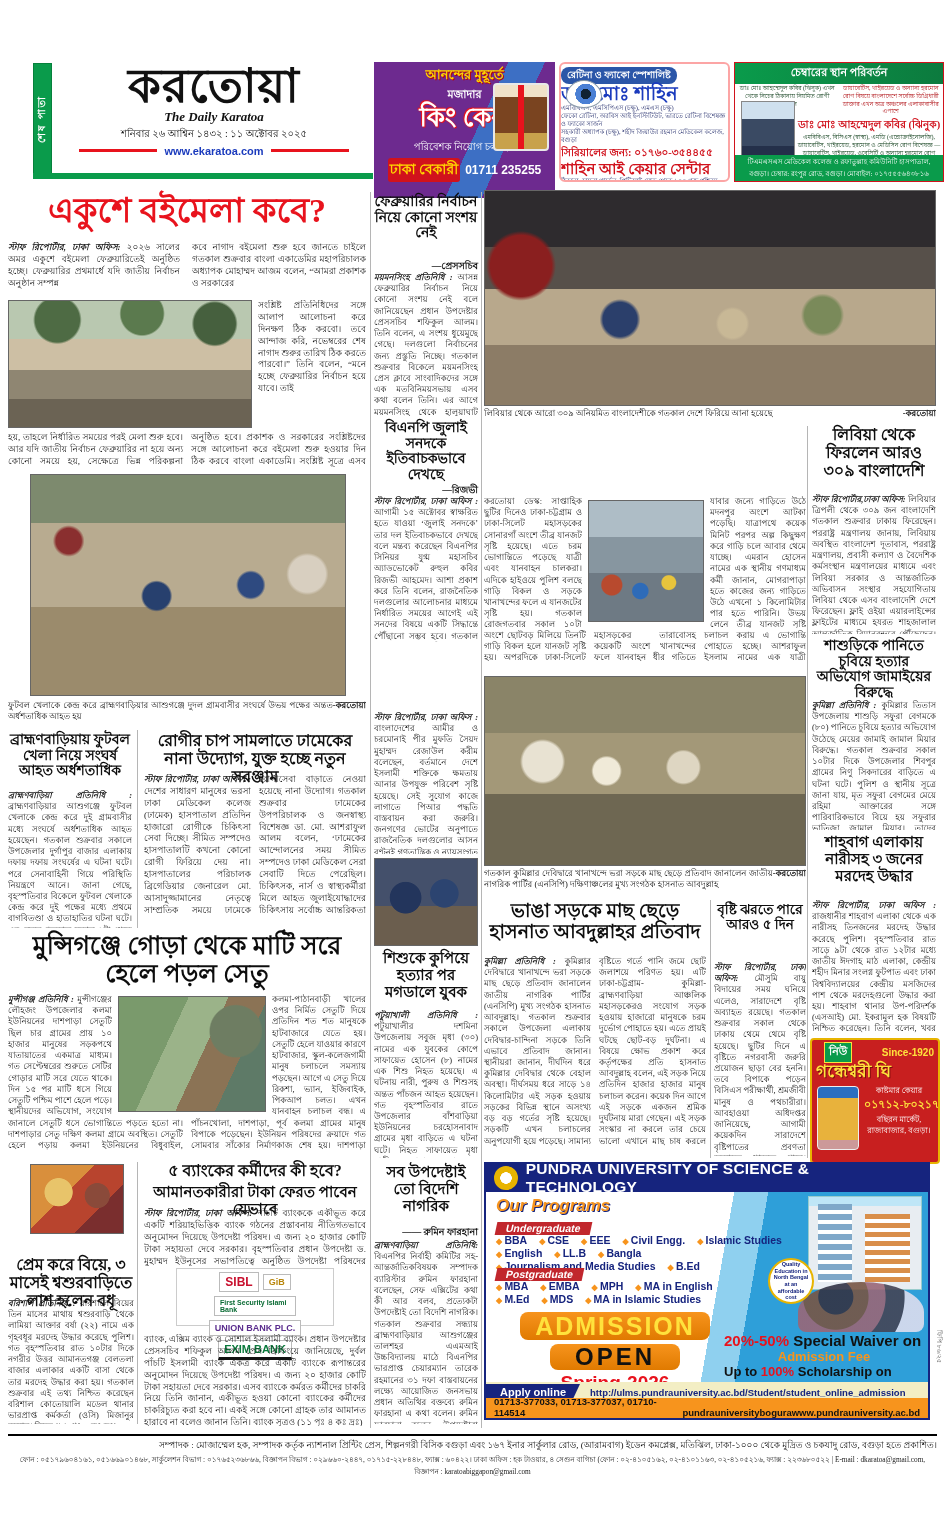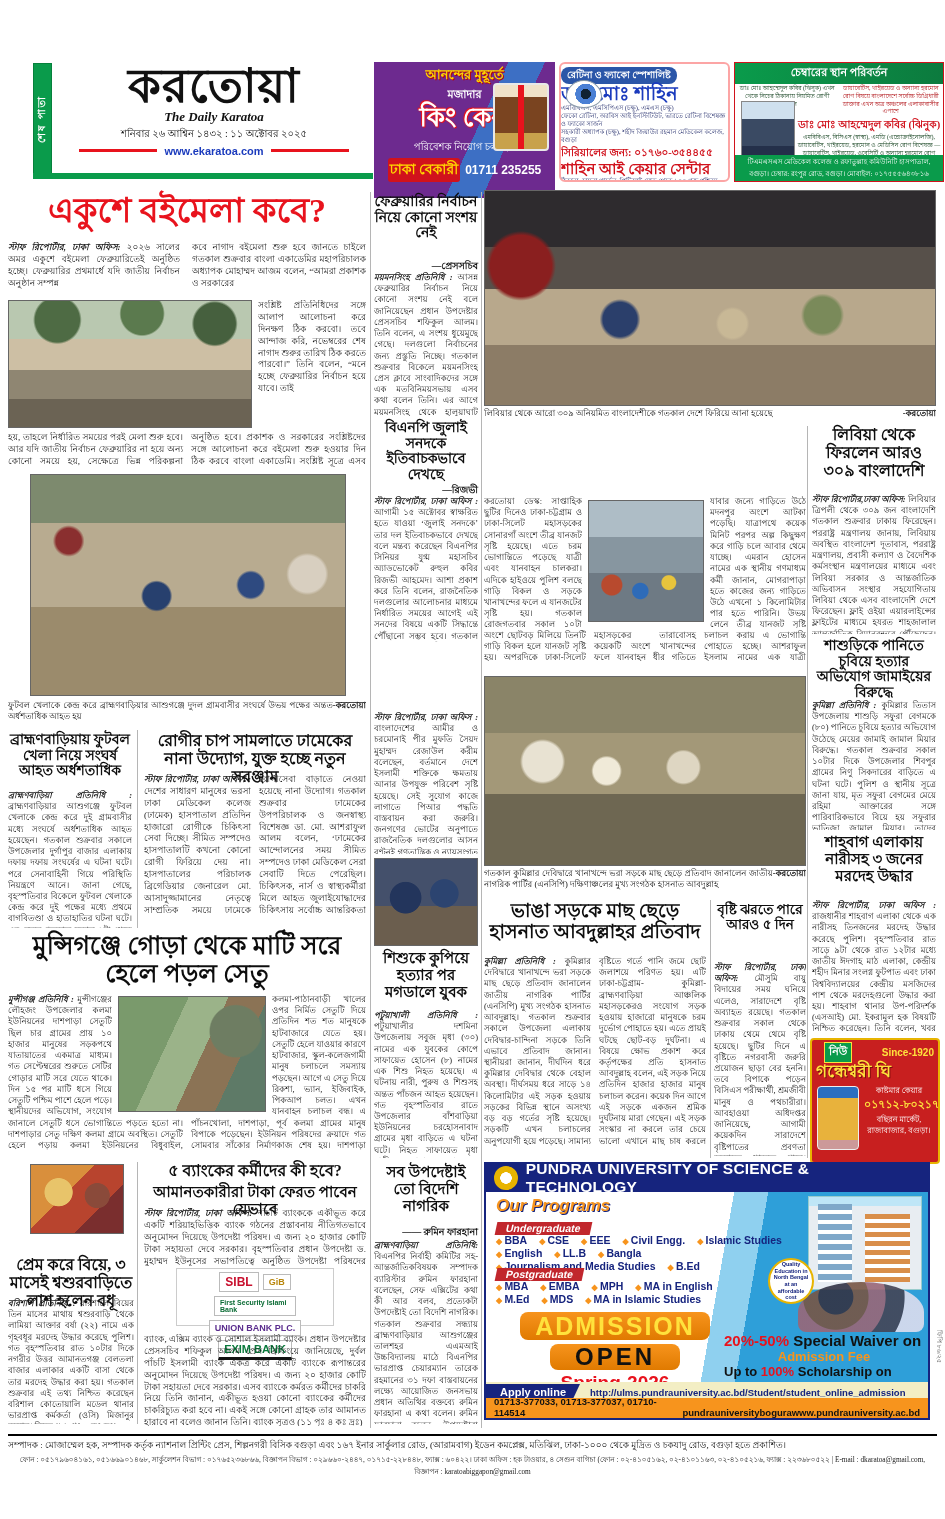--- a/index.html
+++ b/index.html
@@ -87,21 +87,21 @@
   .pu-build:after{content:"";position:absolute;right:10%;top:18%;width:40%;height:74%;background:repeating-linear-gradient(180deg,#d98e4a 0 5px,#fff 5px 9px);}
   .pu-students{position:absolute;border-radius:50% 50% 8px 8px/60% 60% 8px 8px;background:radial-gradient(circle at 30% 30%,#334 0 18%,#754 19% 34%,#967 35% 52%,#445 53% 72%,#dde 73% 100%);opacity:.9;}
   .pu-badge{position:absolute;width:46px;height:46px;border-radius:50%;background:#fff;border:2px solid #e8b400;font-size:5.5px;text-align:center;display:flex;align-items:center;justify-content:center;color:#16247e;font-weight:bold;line-height:1.2;padding:2px;box-sizing:border-box;}
   .bank-row{display:flex;flex-wrap:wrap;gap:4px;align-items:center;justify-content:center;background:#fff;border:1px solid #ccc;padding:3px;}
   .bank-chip{font-family:"Liberation Sans",sans-serif;font-weight:900;font-size:9px;padding:2px 5px;border:1px solid #bbb;background:#fff;}
   .bank-chip:nth-child(1){color:#c8102e;font-size:12px;}
   .bank-chip:nth-child(2){color:#b8860b;}
   .bank-chip:nth-child(3){color:#0a6b34;font-size:7px;max-width:70px;}
   .bank-chip:nth-child(4){color:#5b2d8e;}
   .bank-chip:nth-child(5){color:#0a7a3c;border-bottom:3px solid #111;font-size:11px;}
-  .footer-line{font-size:9px;text-align:left;line-height:1.3;}
+  .footer-line{font-size:9px;text-align:right;line-height:1.3;}
   .footer-line2{font-size:7.3px;text-align:center;color:#222;}
   .rot-credit{writing-mode:vertical-rl;font-size:6.5px;color:#555;}
 </style>
 </head>
 <body>
 
 <div class="page">
 
   <div class="abs side-tab" style="left:33px;top:63px;width:17px;height:110px;">
     <span>শেষ পাতা</span>

